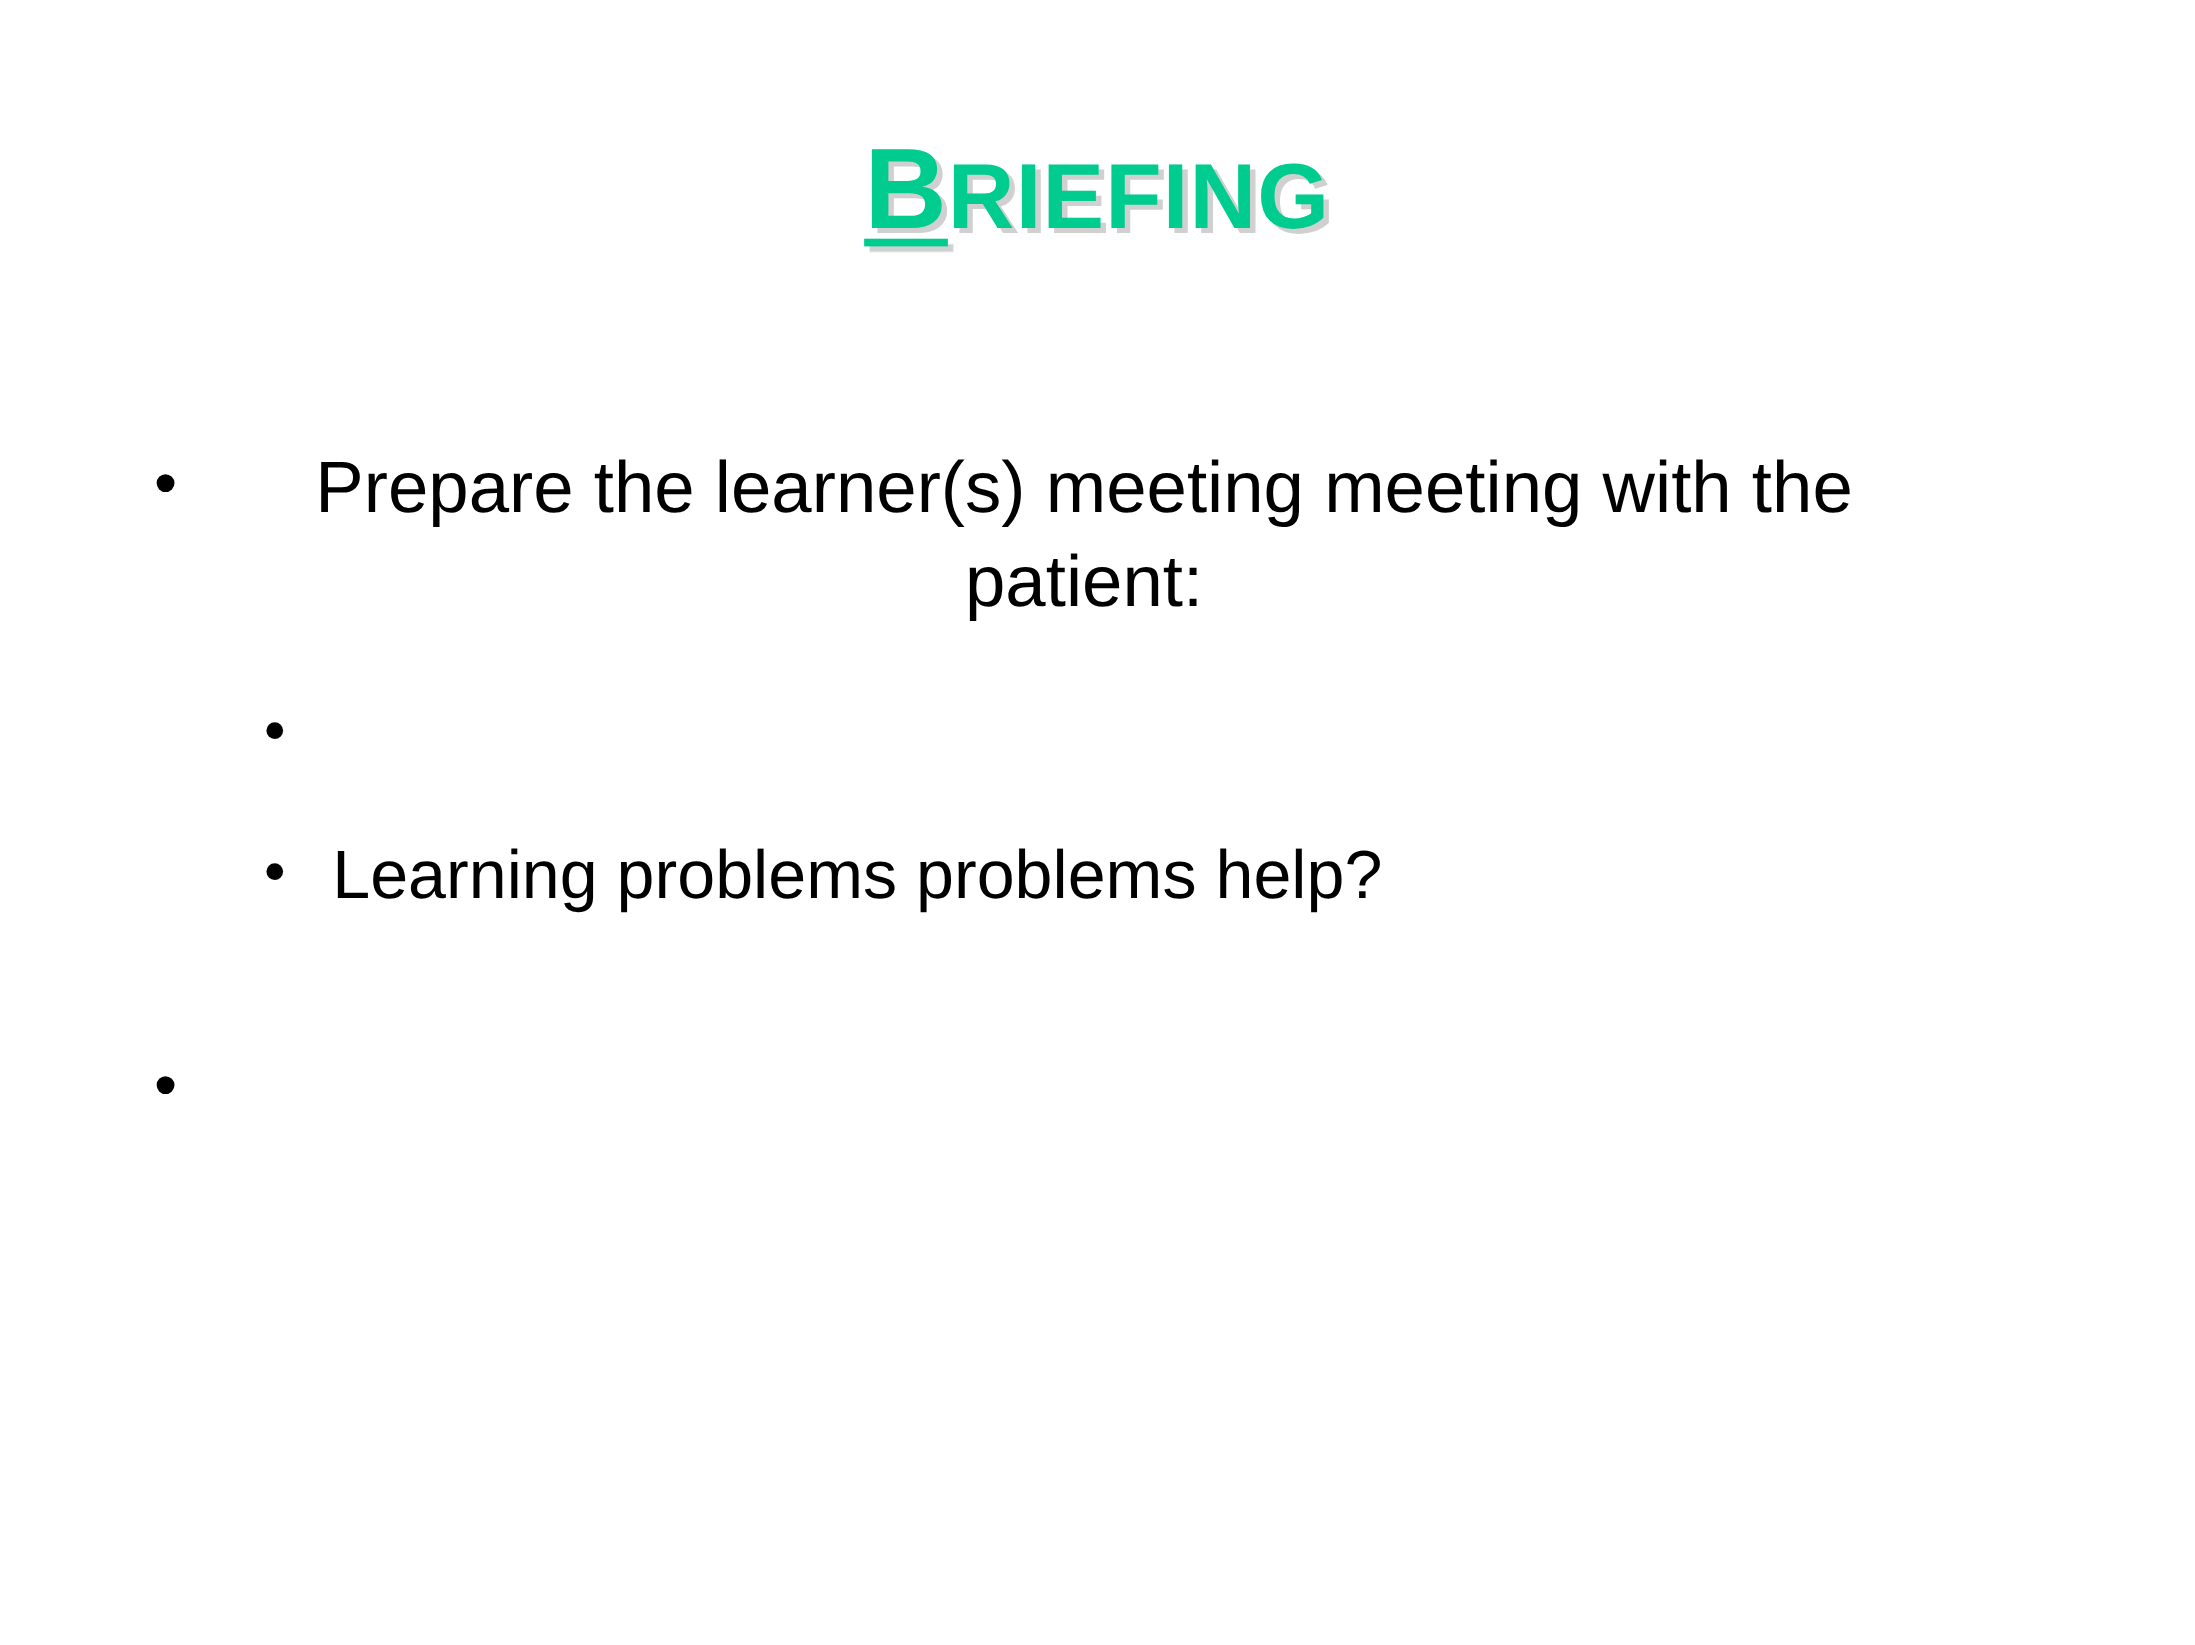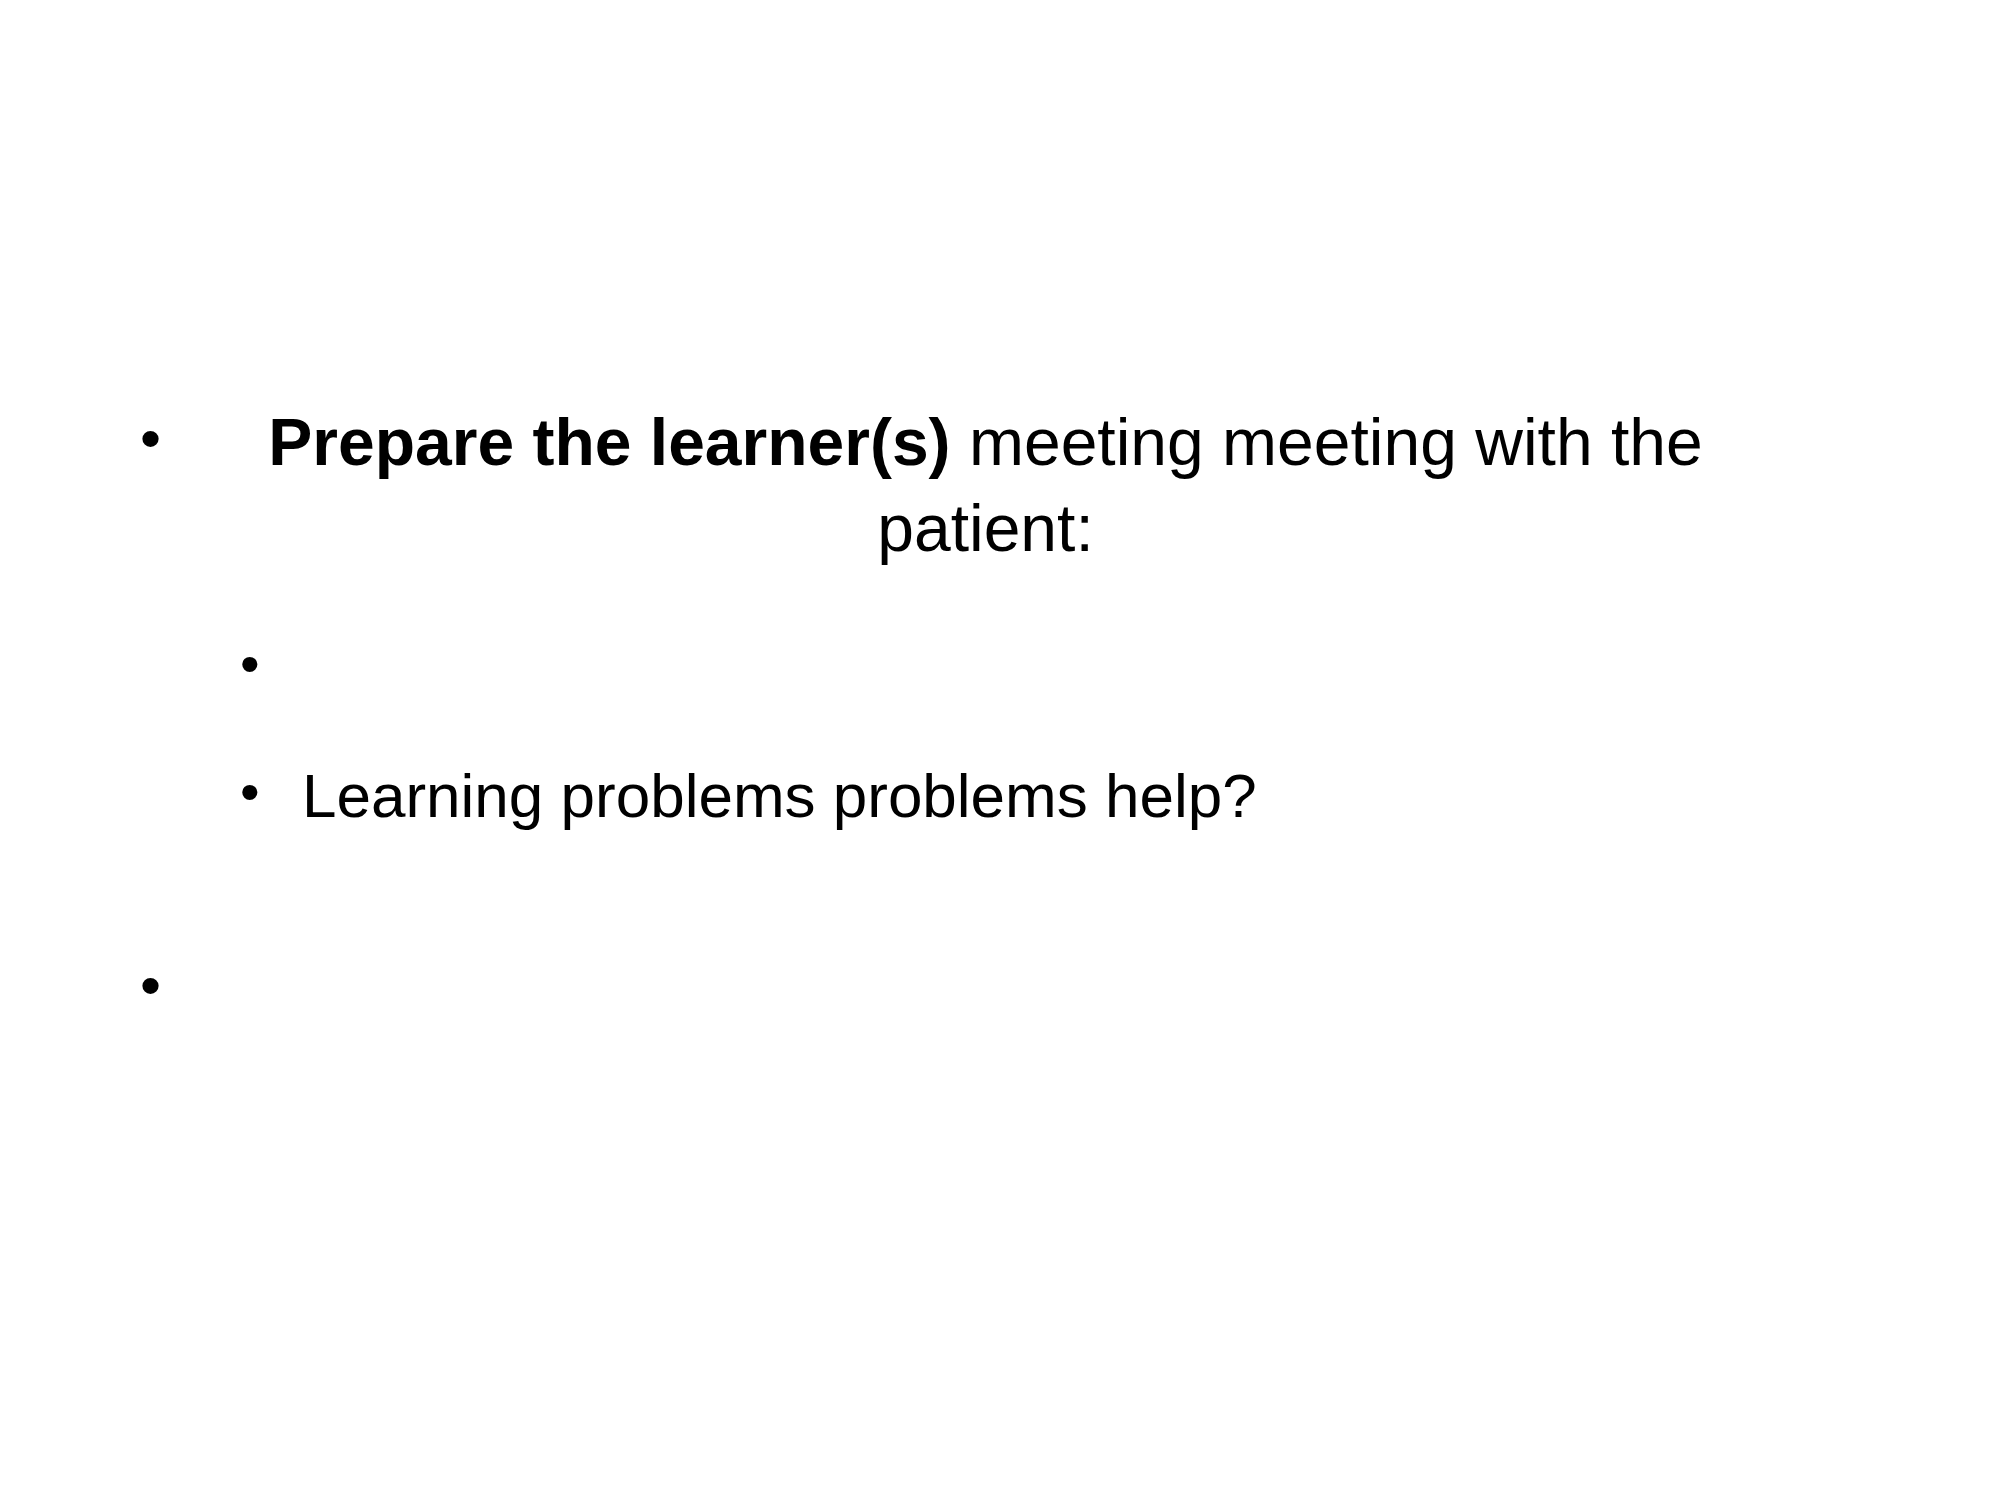--- a/index.html
+++ b/index.html
@@ -85,28 +85,31 @@
   .bullet-l2 .marker {
     flex: 0 0 auto;
     width: 62px;
     font-size: 56px;
     line-height: 1.30;
   }
   .bullet-l2 .text {
     flex: 1 1 auto;
     text-align: left;
   }
-  .bold { font-weight: bold; }
+  .bold { font-weight: normal; }
   .spacer-block { height: 110px; }
 </style>
 </head>
 <body>
 
 <div class="slide">
 
+  <div class="title-wrap">
+    <div class="slide-title"><span class="cap">B</span><span class="rest">RIEFING</span></div>
+  </div>
 
   <div class="body">
 
     <div class="bullet-l1">
       <span class="marker">•</span>
       <span class="text"><span class="bold">Prepare the learner(s)</span><span> meeting meeting with the patient:</span></span>
     </div>
 
     <div class="bullet-l2">
       <span class="marker">•</span>

